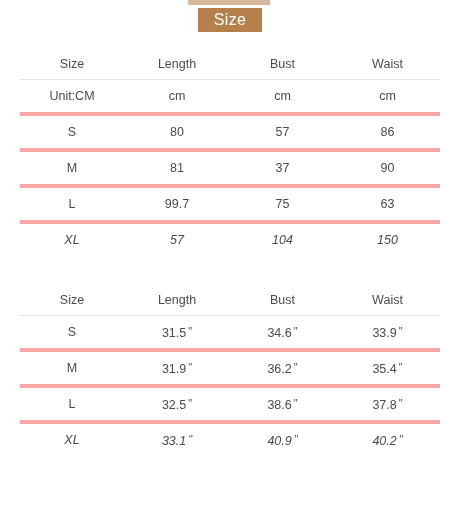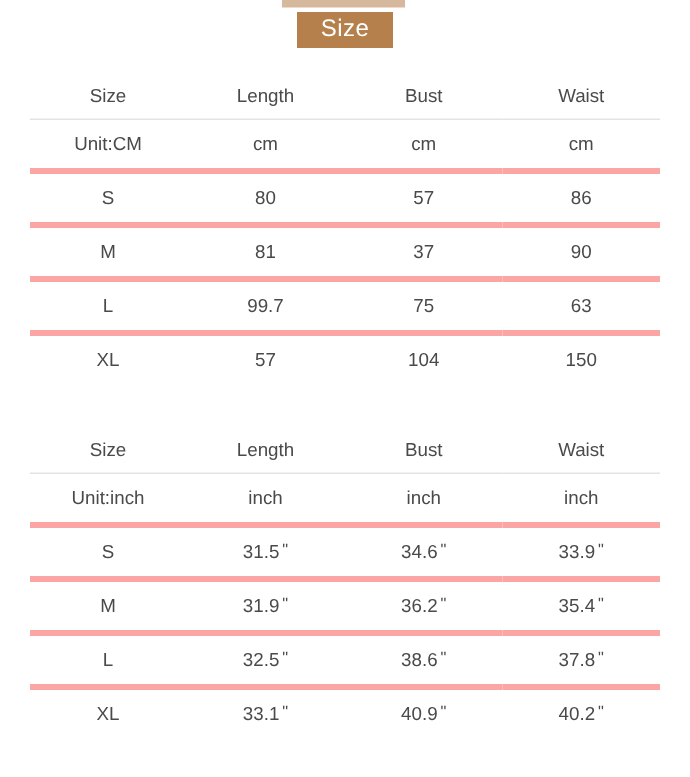--- a/index.html
+++ b/index.html
@@ -69,20 +69,21 @@
     padding: 0;
     border-bottom: 4px solid #fca5a5;
     vertical-align: middle;
   }
   table.size-table thead th {
     border-bottom: 1px solid #e3e3e3;
     height: 31px;
   }
   table.size-table tbody tr:last-child td {
     border-bottom: none;
+    font-style: italic;
   }
   
   .col-size   { width: 104px; }
   .col-length { width: 106px; }
   .col-bust   { width: 105px; }
   .col-waist  { width: 105px; }
 
   .table-gap {
     height: 28px;
   }
@@ -166,26 +167,20 @@
       <thead>
         <tr>
           <th>Size</th>
           <th>Length</th>
           <th>Bust</th>
           <th>Waist</th>
         </tr>
       </thead>
       <tbody>
         <tr>
-          <td>Unit:inch</td>
-          <td>inch</td>
-          <td>inch</td>
-          <td>inch</td>
-        </tr>
-        <tr>
           <td>S</td>
           <td>31.5<span class="inch-mark">"</span></td>
           <td>34.6<span class="inch-mark">"</span></td>
           <td>33.9<span class="inch-mark">"</span></td>
         </tr>
         <tr>
           <td>M</td>
           <td>31.9<span class="inch-mark">"</span></td>
           <td>36.2<span class="inch-mark">"</span></td>
           <td>35.4<span class="inch-mark">"</span></td>

